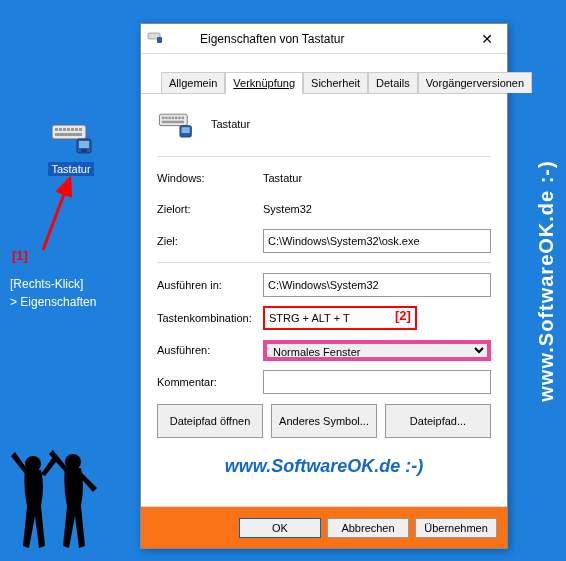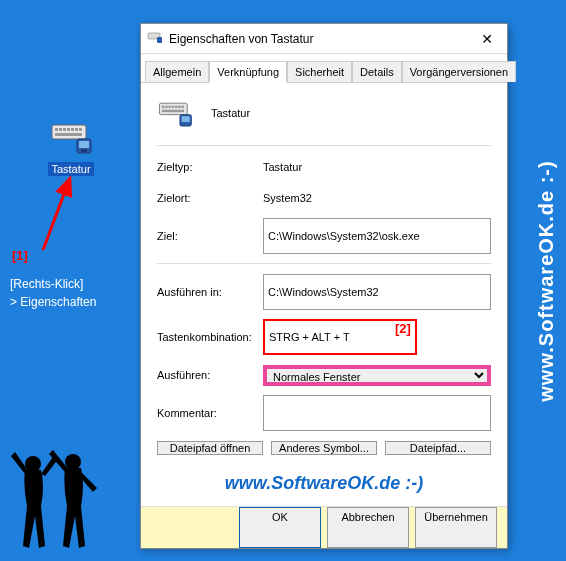--- a/index.html
+++ b/index.html
@@ -13,51 +13,51 @@
 
 .annotation { position: absolute; color: #ff0000; font-weight: bold; font-size: 13px; font-family: Arial, sans-serif; }
 .annot-1 { left: 12px; top: 248px; }
 .annot-text { position: absolute; left: 10px; top: 275px; color: #ffffff; font-size: 12px; line-height: 1.5; }
 
 .silhouette { position: absolute; left: 5px; bottom: 5px; }
 
 .vertical-text { position: absolute; right: 8px; top: 50%; transform: translateY(-50%) rotate(180deg); writing-mode: vertical-rl; color: #fff; font-size: 20px; font-weight: bold; letter-spacing: 1px; }
 
 .dialog { position: absolute; left: 140px; top: 23px; width: 368px; height: 526px; background: #fff; border: 1px solid #888; box-shadow: 2px 2px 8px rgba(0,0,0,0.3); }
-.titlebar { height: 30px; display: flex; align-items: center; padding: 0 6px; border-bottom: 1px solid #ddd; }
+.titlebar { height: 30px; display: flex; align-items: center; padding: 0 6px; border-bottom: 1px solid #ddd; gap: 31px; }
 .titlebar .title-icon { margin-right: 6px; }
 .titlebar .title-text { flex: 1; font-size: 12px; color: #000; }
 .titlebar .close { width: 28px; height: 22px; display: flex; align-items: center; justify-content: center; font-size: 14px; cursor: pointer; }
 
-.tabs { display: flex; padding: 3px 4px 0 4px; background: #fff; border-bottom: 1px solid #ccc; margin-top: 4px; }
+.tabs { display: flex; padding: 3px 4px 0 20px; background: #fff; border-bottom: 1px solid #ccc; margin-top: 15px; }
 .tab { font-size: 11px; padding: 4px 7px; border: 1px solid #ccc; border-bottom: none; background: #f0f0f0; margin-right: 0; cursor: pointer; position: relative; }
-.tab.active { background: #fff; border-bottom: 1px solid #fff; margin-bottom: -1px; z-index: 2; }
+.tab.active { background: #fff; border-bottom: 1px solid #fff; margin-bottom: -1px; z-index: 2; text-decoration: underline; }
 
 .tab-body { padding: 12px 16px; background: #fff; }
 .header-row { display: flex; align-items: center; margin-bottom: 14px; }
 .header-row .hicon { width: 36px; height: 36px; margin-right: 18px; }
 .header-row .hlabel { font-size: 11px; }
 
 .sep { border: none; border-top: 1px solid #ddd; margin: 6px 0 10px 0; }
 
 .field-row { display: flex; align-items: center; margin-bottom: 9px; min-height: 22px; }
 .field-label { width: 106px; font-size: 11px; color: #000; }
 .field-static { font-size: 11px; }
-.field-input { flex: 1; font-size: 11px; padding: 2px 4px; border: 1px solid #999; height: 36px; background: #fff; }
+.field-input { flex: 1; font-size: 11px; padding: 2px 4px; border: 1px solid #999; height: 24px; background: #fff; }
 .field-input.highlight { border: 2px solid #ff0000; }
 .field-select { flex: 1; font-size: 11px; padding: 1px 2px; border: 4px solid #ec4899; height: 21px; background: #efefef; }
 
 .annot-2 { position: absolute; color: #ff0000; font-weight: bold; font-size: 13px; }
 
 .btn-row { display: flex; gap: 8px; margin-top: 10px; justify-content: space-between; }
-.wbtn { flex: 1; font-size: 11px; padding: 0 4px; border: 1px solid #999; background: #efefef; cursor: pointer; text-align: center; }
+.wbtn { flex: 1; font-size: 11px; padding: 10px 4px; border: 1px solid #999; background: #efefef; cursor: pointer; text-align: center; }
 
 .watermark { text-align: center; color: #1269c9; font-weight: bold; font-size: 18px; font-style: italic; margin-top: 18px; }
 
-.dialog-footer { position: absolute; bottom: 0; left: 0; right: 0; height: 42px; background: #fef9c3; border-top: 1px solid #ddd; display: flex; justify-content: flex-end; padding: 0 10px; gap: 6px; }
+.dialog-footer { position: absolute; bottom: 0; left: 0; right: 0; height: 42px; background: #f97316; border-top: 1px solid #ddd; display: flex; align-items: center; justify-content: flex-end; padding: 0 10px; gap: 6px; }
 .fbtn { font-size: 11px; padding: 3px 4px; width: 82px; border: 1px solid #999; background: #efefef; cursor: pointer; text-align: center; }
 .fbtn.primary { border: 1px solid #0a64ad; }
 </style>
 </head>
 <body>
 
 <div class="desktop-icon">
   <div class="icon-img">
     <svg width="44" height="44" viewBox="0 0 44 44">
       <rect x="3" y="10" width="34" height="14" rx="2" fill="#e8e8e8" stroke="#666"></rect>
@@ -142,21 +142,21 @@
           <rect x="6" y="18" width="27" height="3" fill="#999"></rect>
           <rect x="28" y="24" width="14" height="14" rx="2" fill="#2a5aa8" stroke="#1a3a78"></rect>
           <rect x="30" y="26" width="10" height="7" fill="#7ab8e8"></rect>
         </svg>
       </div>
       <div class="hlabel">Tastatur</div>
     </div>
     <hr class="sep">
 
     <div class="field-row">
-      <div class="field-label">Zieltyp:</div>
+      <div class="field-label">Windows:</div>
       <div class="field-static">Tastatur</div>
     </div>
     <div class="field-row">
       <div class="field-label">Zielort:</div>
       <div class="field-static">System32</div>
     </div>
     <div class="field-row">
       <div class="field-label">Ziel:</div>
       <input class="field-input" value="C:\Windows\System32\osk.exe" style="">
     </div>

